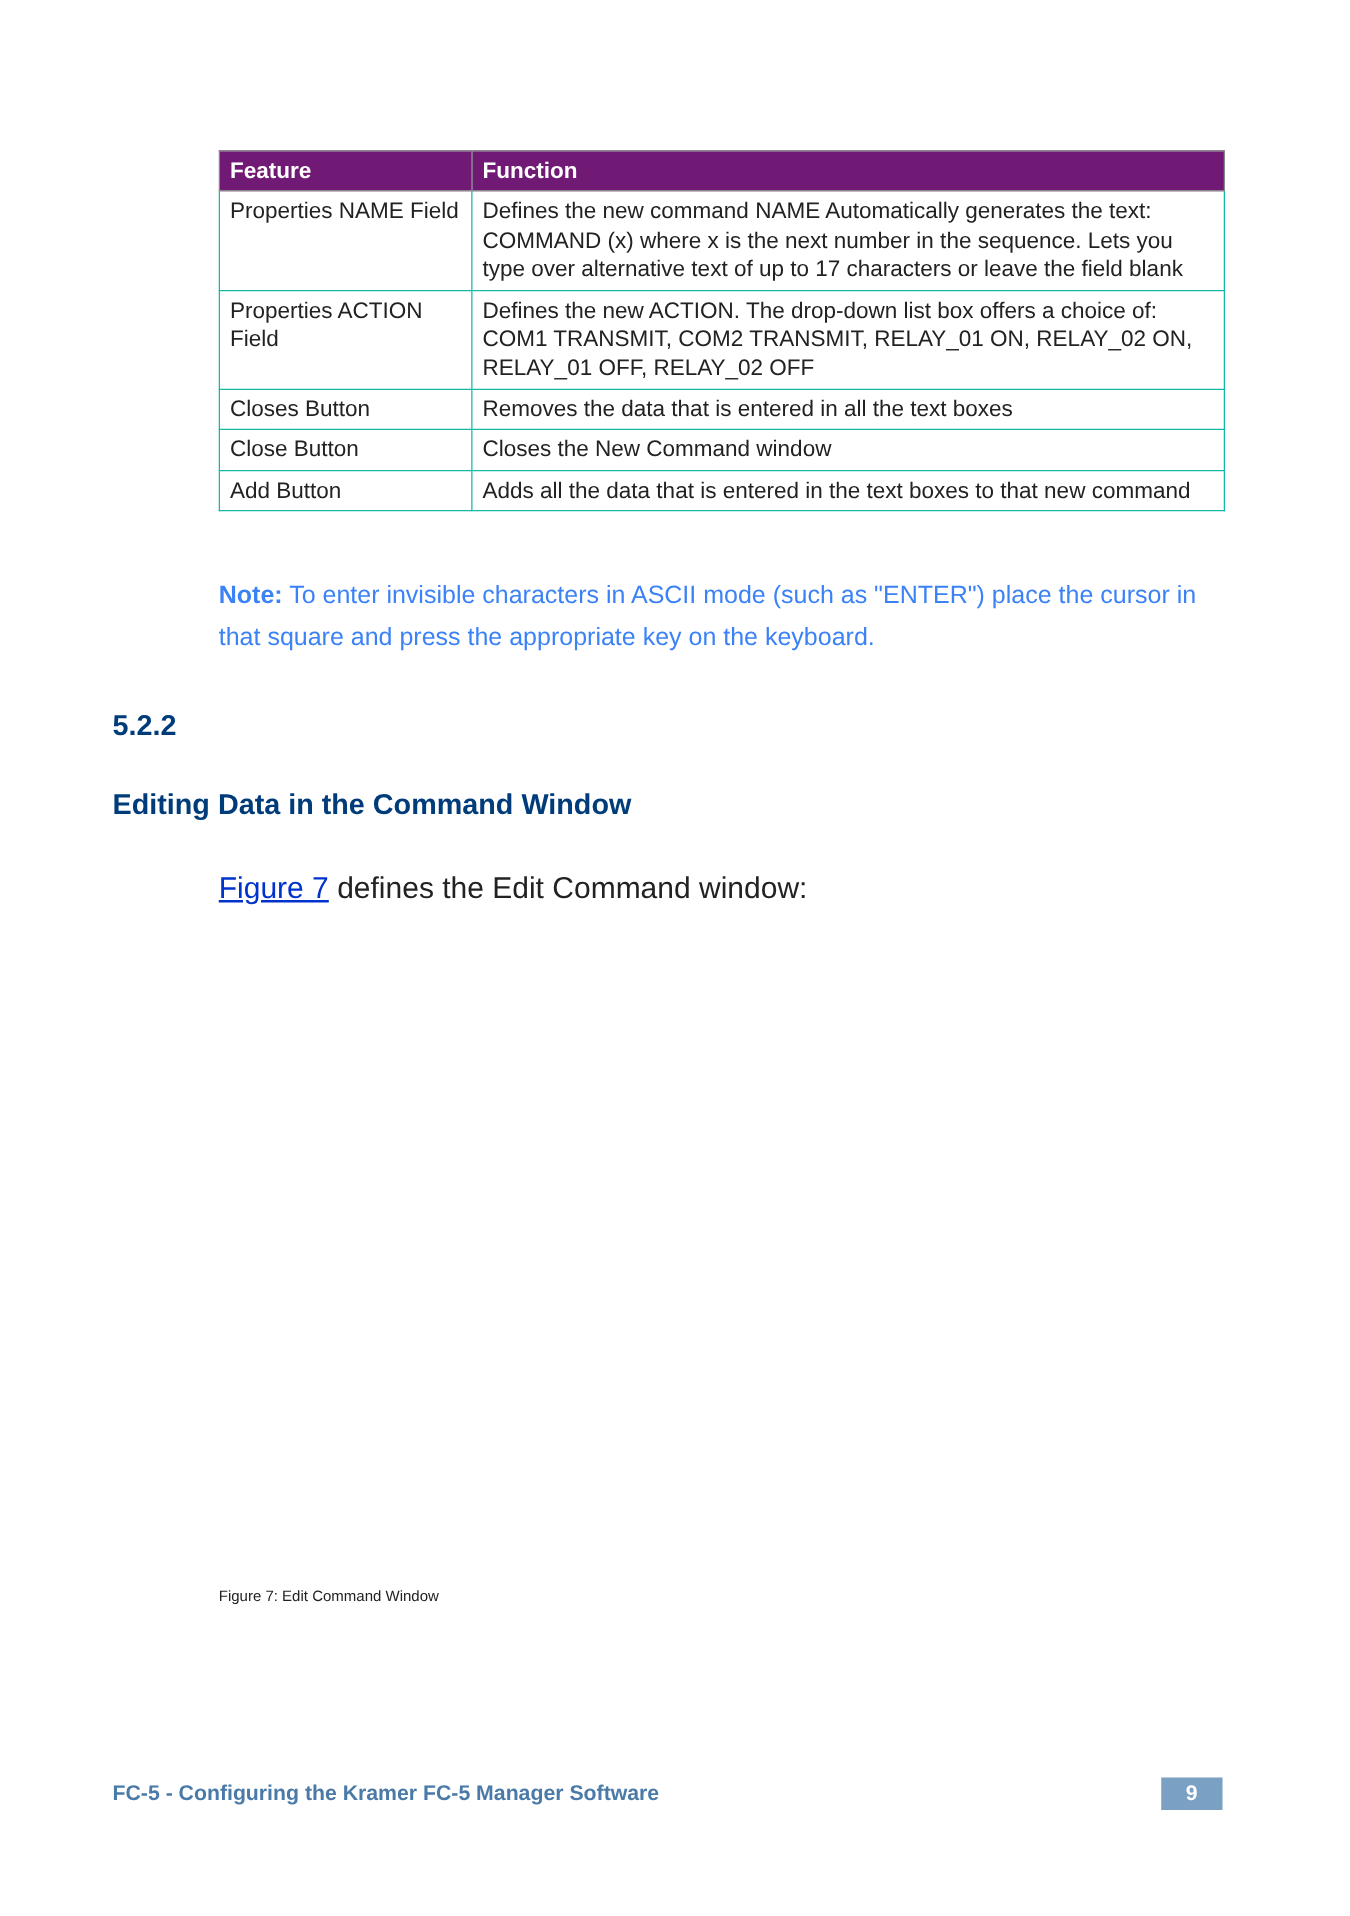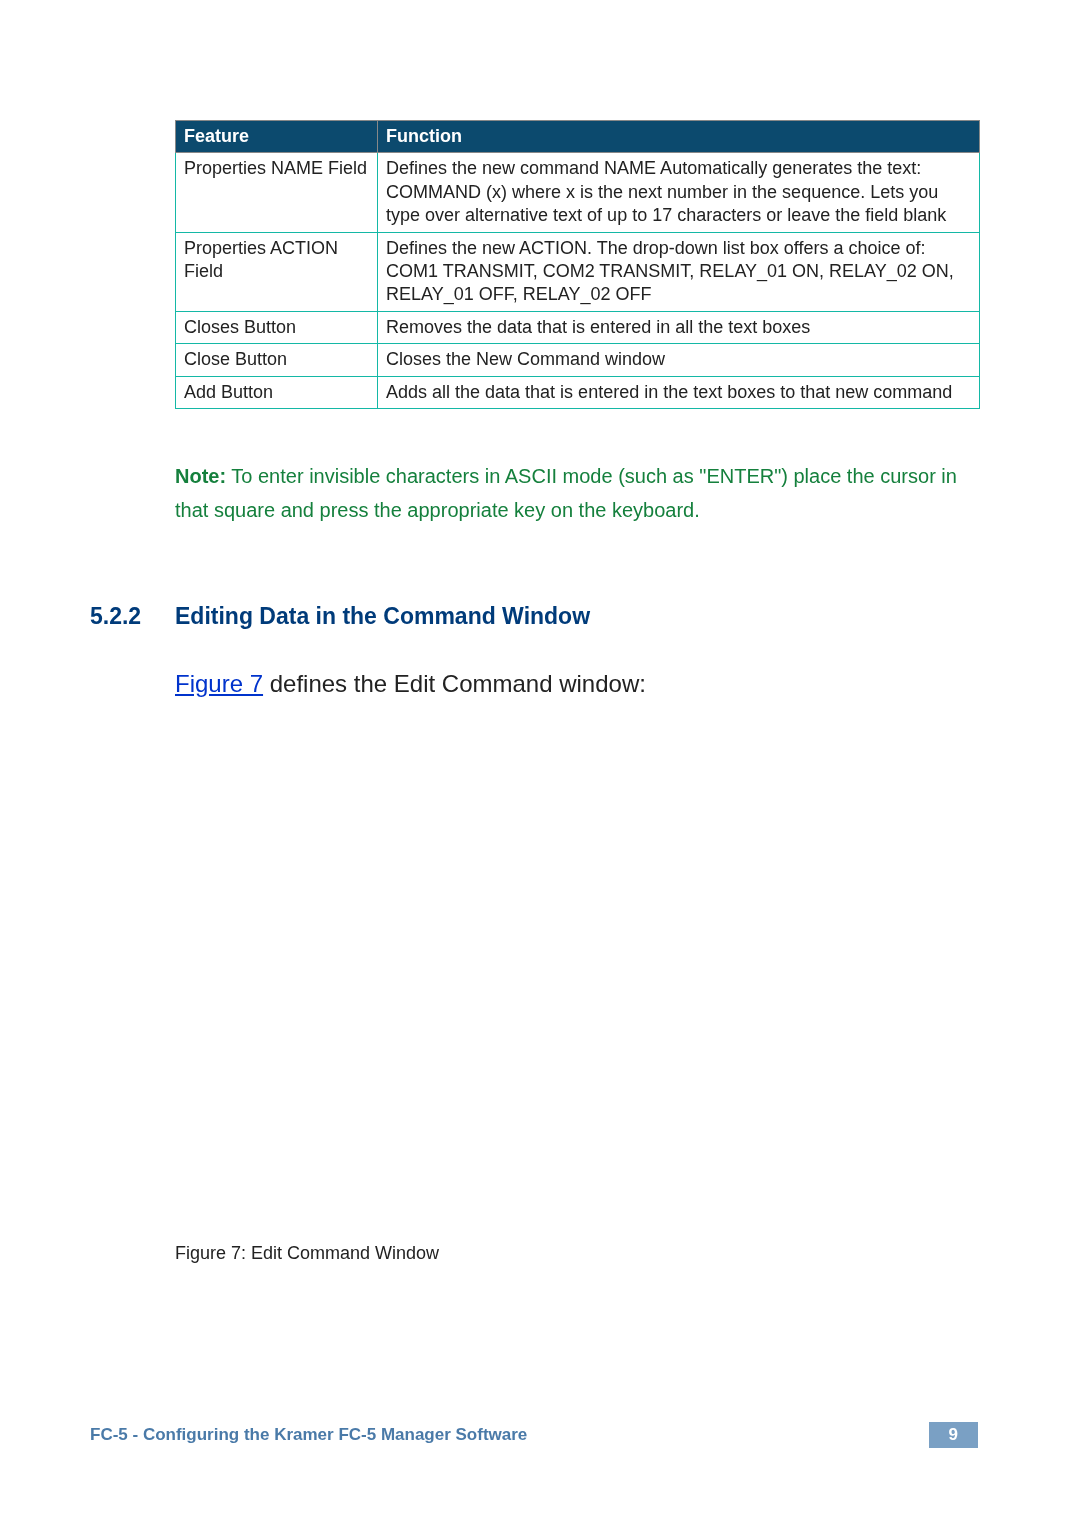--- a/index.html
+++ b/index.html
@@ -20,50 +20,51 @@
     margin-left: 85px;
     margin-right: 10px;
   }
   table {
     border-collapse: collapse;
     width: 100%;
     font-size: 18px;
     line-height: 1.3;
   }
   th {
-    background: #0c4a6e;
+    background: #701a75;
     color: #ffffff;
     text-align: left;
     font-weight: bold;
     padding: 4px 8px;
     border: 1px solid #888888;
   }
   th.feature-col {
     width: 185px;
   }
   td {
     padding: 4px 8px;
     border: 1px solid #14b8a6;
     vertical-align: top;
     color: #222222;
   }
   .note {
     margin: 50px 0 0 85px;
     font-size: 20px;
     line-height: 1.7;
-    color: #15803d;
+    color: #3b82f6;
   }
   .note strong {
     font-weight: bold;
   }
   .section-heading {
     margin: 40px 0 0 0;
     display: flex;
     align-items: baseline;
     color: #003b7a;
+    flex-direction: column;
   }
   .section-number {
     font-size: 23px;
     font-weight: bold;
     width: 85px;
   }
   .section-title {
     font-size: 23px;
     font-weight: bold;
     margin-top: 36px;
@@ -74,21 +75,21 @@
     line-height: 1.6;
     color: #222222;
   }
   .figure-link {
     color: #0033cc;
     text-decoration: underline;
   }
   .figure-caption {
     margin-left: 85px;
     margin-top: 540px;
-    font-size: 18px;
+    font-size: 12px;
     color: #222222;
   }
   .footer {
     position: absolute;
     bottom: 85px;
     left: 90px;
     right: 102px;
     display: flex;
     justify-content: space-between;
     align-items: center;

